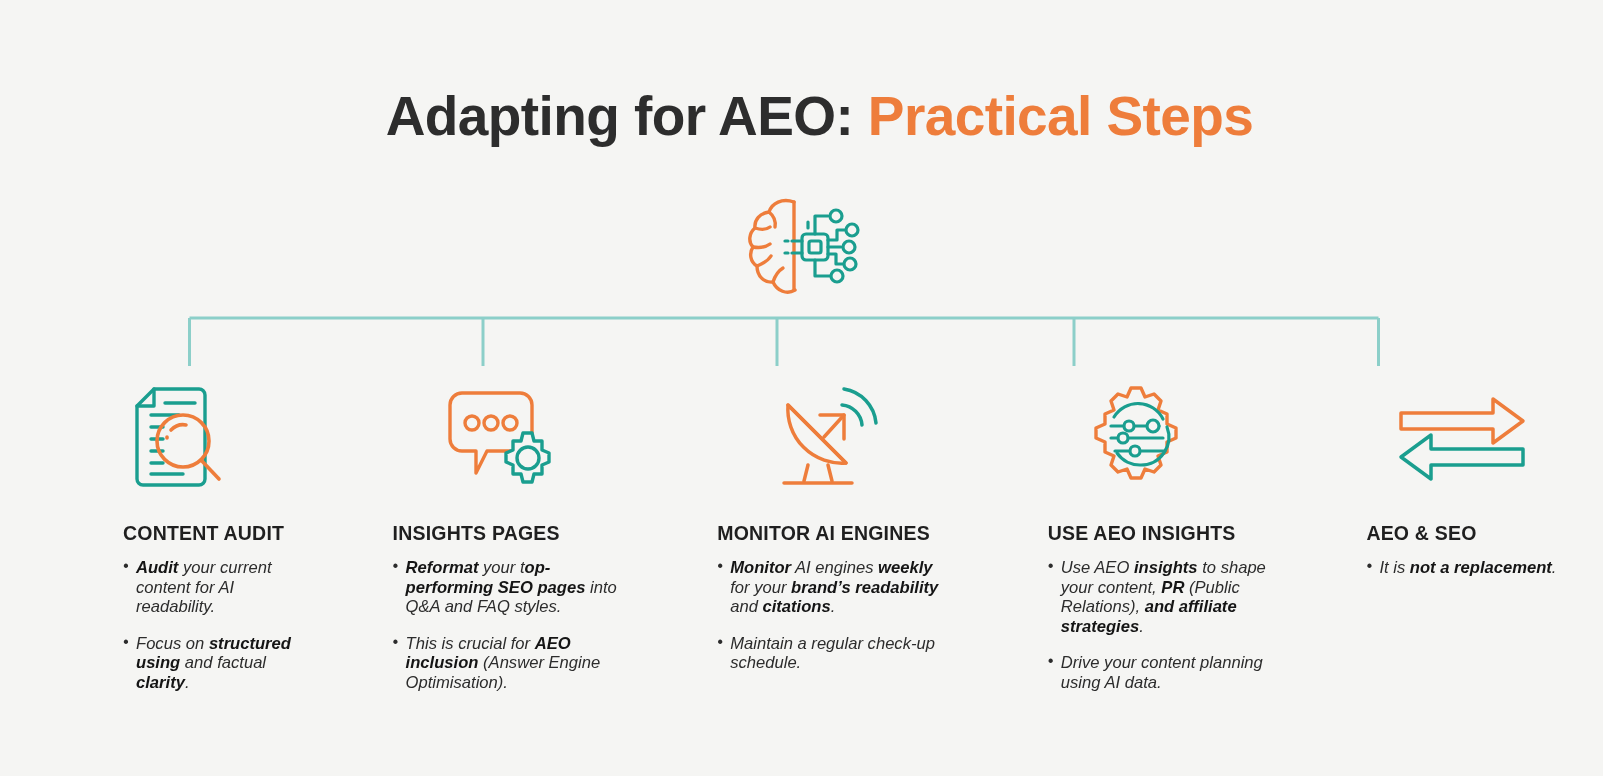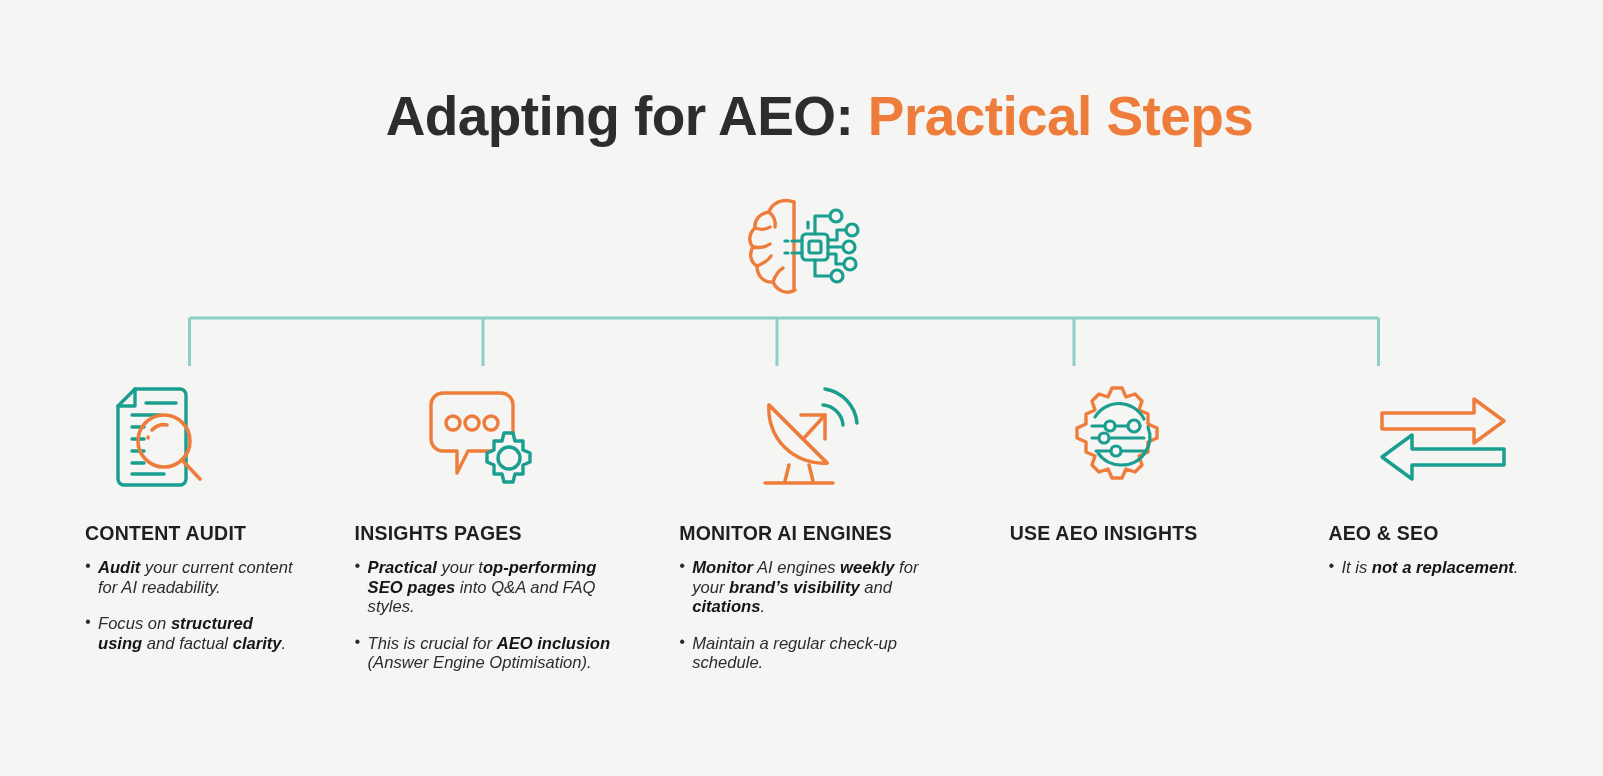--- a/index.html
+++ b/index.html
@@ -52,20 +52,21 @@
     position: absolute;
     left: 0;
     top: 382px;
     width: 100%;
     height: 330px;
     display: flex;
   }
   .col {
     position: relative;
     flex: 1 1 0;
+    padding-left: 38px;
   }
   .col-icon {
     height: 110px;
     display: flex;
     align-items: center;
     justify-content: center;
   }
   .col-icon svg { display: block; }
 
   .col-body {
@@ -216,21 +217,21 @@
         <g stroke="#1a9e8f" stroke-width="3.4" fill="#f5f5f3">
           <path d="M71 60 l8 0 l2 -8 l9 0 l2 8 l8 0 l0 9 l7 3 l0 9 l-7 3 l0 9
                    l-8 0 l-2 8 l-9 0 l-2 -8 l-8 0 l0 -9 l-7 -3 l0 -9 l7 -3 Z"></path>
           <circle cx="86" cy="77" r="11"></circle>
         </g>
       </svg>
     </div>
     <div class="col-body">
       <div class="col-heading">INSIGHTS PAGES</div>
       <ul class="bullets">
-        <li><b>Practical</b> your t<b>op-performing SEO pages</b> into Q&amp;A and FAQ styles.</li>
+        <li><b>Reformat</b> your t<b>op-performing SEO pages</b> into Q&amp;A and FAQ styles.</li>
         <li>This is crucial for <b>AEO inclusion</b> (Answer Engine Optimisation).</li>
       </ul>
     </div>
   </div>
 
   <div class="col col-3">
     <div class="col-icon">
       <svg viewBox="0 0 116 112" width="116" height="112" fill="none" stroke-linecap="round" stroke-linejoin="round">
         <g stroke="#ee7d3b" stroke-width="3.5">
           <path d="M26 24 A54 54 0 0 0 84 82 Z"></path>
@@ -243,21 +244,21 @@
         </g>
         <g stroke="#1a9e8f" stroke-width="3.5">
           <path d="M80 24 A22 22 0 0 1 100 44"></path>
           <path d="M82 8 A38 38 0 0 1 114 42"></path>
         </g>
       </svg>
     </div>
     <div class="col-body">
       <div class="col-heading">MONITOR AI ENGINES</div>
       <ul class="bullets">
-        <li><b>Monitor</b> AI engines <b>weekly</b> for your <b>brand’s visibility</b> and <b>citations</b>.</li>
+        <li><b>Monitor</b> AI engines <b>weekly</b> for your <b>brand’s readability</b> and <b>citations</b>.</li>
         <li>Maintain a regular check-up schedule.</li>
       </ul>
     </div>
   </div>
 
   <div class="col col-4">
     <div class="col-icon">
       <svg viewBox="0 0 112 104" width="112" height="104" fill="none" stroke-linecap="round" stroke-linejoin="round">
         <g stroke="#ee7d3b" stroke-width="3.4">
           <path d="M47 3 l10 0 l4 9 l9 -3 l7 7 l-3 9 l9 4 l0 10 l9 4 l0 10 l-9 4
@@ -278,20 +279,24 @@
         <g stroke="#1a9e8f" stroke-width="3.2" fill="#f5f5f3">
           <circle cx="44" cy="41" r="5"></circle>
           <circle cx="38" cy="53" r="5"></circle>
           <circle cx="50" cy="66" r="5"></circle>
           <circle cx="68" cy="41" r="6"></circle>
         </g>
       </svg>
     </div>
     <div class="col-body">
       <div class="col-heading">USE AEO INSIGHTS</div>
+      <ul class="bullets">
+        <li>Use AEO <b>insights</b> to shape your content, <b>PR</b> (Public Relations), <b>and affiliate strategies</b>.</li>
+        <li>Drive your content planning using AI data.</li>
+      </ul>
     </div>
   </div>
 
   <div class="col col-5">
     <div class="col-icon">
       <svg viewBox="0 0 130 96" width="130" height="96" fill="none" stroke-linecap="round" stroke-linejoin="round">
         <path d="M4 24 L96 24 L96 10 L126 32 L96 54 L96 40 L4 40 Z" stroke="#ee7d3b" stroke-width="3.5"></path>
         <path d="M126 60 L34 60 L34 46 L4 68 L34 90 L34 76 L126 76 Z" stroke="#1a9e8f" stroke-width="3.5"></path>
       </svg>
     </div>

